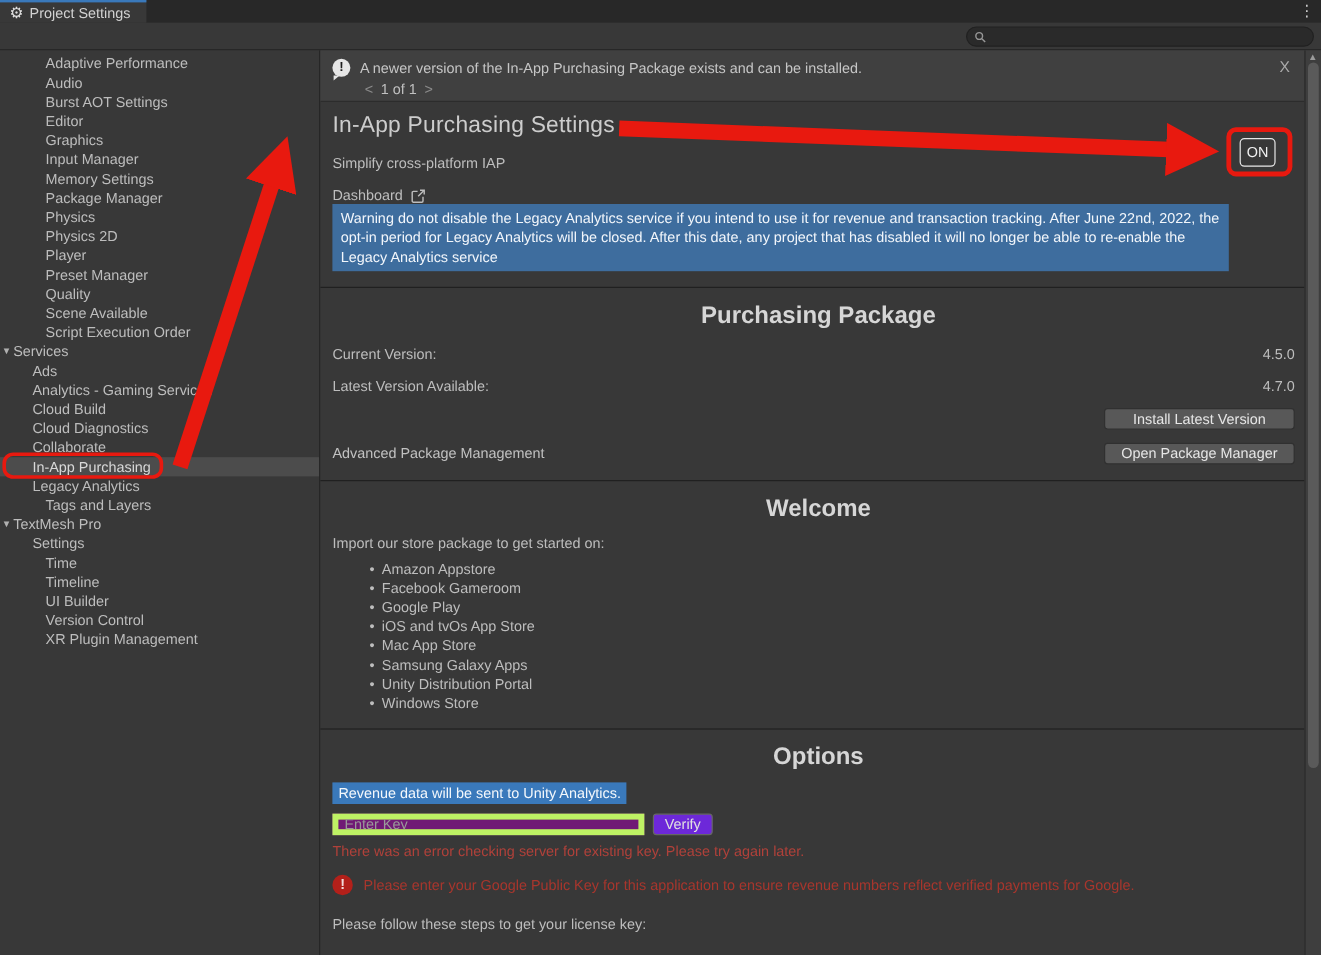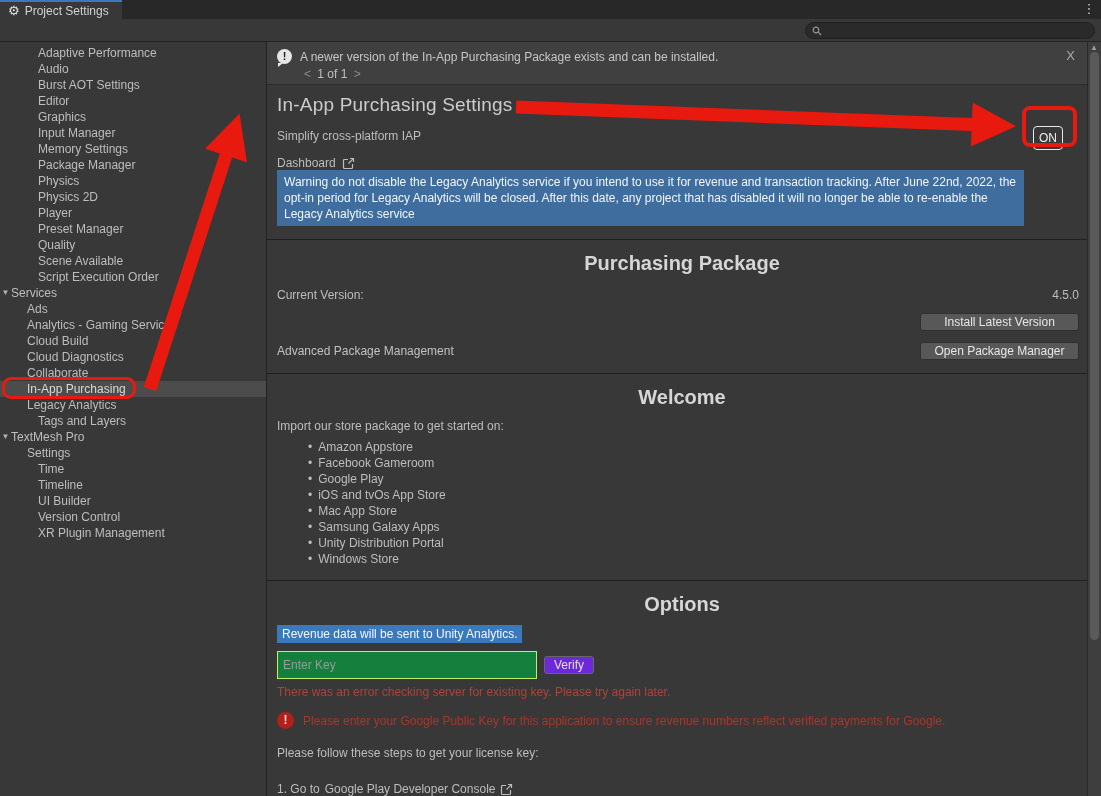--- a/index.html
+++ b/index.html
@@ -48,31 +48,31 @@
   .btnrow { display:flex; justify-content:flex-end; margin-top:11px; padding-right:8px; align-items:center; }
   .btnrow.with-label { justify-content:space-between; }
   .ubtn { background:#585858; border:1px solid #303030; border-radius:3px; color:#e6e6e6; font-size:12px; padding:1px 12px; height:18px; line-height:15px; }
   .ubtn.wide { width:159px; text-align:center; }
   .welcome-intro { margin-top:10px; color:#bdbdbd; }
   ul.stores { margin:6px 0 0 31px; list-style:none; }
   ul.stores li { line-height:16px; color:#bdbdbd; }
   ul.stores li::before { content:"•"; margin-right:6px; color:#bdbdbd; }
   .revnote { display:inline-block; margin-top:9px; background:#3a79bb; color:#f4f8fc; padding:2px 5px; }
   .keyrow { margin-top:8px; display:flex; gap:7px; align-items:center; }
-  .keyinput { width:260px; height:28px; background:#15803d; border:1px solid #bef264; color:#cfcfcf; padding:0 5px; font-size:12px; font-family:inherit; }
+  .keyinput { width:260px; height:18px; background:#701a75; border:5px solid #bef264; color:#cfcfcf; padding:0 5px; font-size:12px; font-family:inherit; }
   .keyinput::placeholder { color:#9a9a9a; }
   .vbtn { background:#6d28d9; border:1px solid #666666; border-radius:3px; color:#e0e0e0; font-size:12px; padding:1px 9px; height:18px; }
   .err1 { margin-top:6px; color:#b0413a; }
   .err2row { margin-top:13px; display:flex; align-items:flex-start; gap:9px; padding-right:40px; }
   .errdot { width:17px; height:17px; border-radius:50%; background:#b3201a; color:#f1dada; font-weight:bold; text-align:center; line-height:17px; flex:0 0 auto; }
   .err2 { color:#a8362d; line-height:15px; margin-top:2px; }
   .steps-intro { margin-top:17px; color:#bdbdbd; }
   .step { margin-top:22px; color:#bdbdbd; display:flex; align-items:center; gap:5px; }
   
-  .on-btn { position:absolute; right:38px; top:84px; width:30px; height:24px; border:1.5px solid #e8e8e8; border-radius:4px; background:transparent; color:#f0f0f0; font-size:12px; font-family:inherit; }
+  .on-btn { position:absolute; right:38px; top:73px; width:30px; height:24px; border:1.5px solid #e8e8e8; border-radius:4px; background:transparent; color:#f0f0f0; font-size:12px; font-family:inherit; }
   
   .scrollbar { position:absolute; right:0; top:0; bottom:0; width:14px; background:#3e3e3e; border-left:1px solid #2a2a2a; }
   .scroll-up { position:absolute; top:1px; left:2px; font-size:8px; color:#9a9a9a; }
   .thumb { position:absolute; left:2px; right:2px; top:10px; height:588px; background:#5a5a5a; border-radius:5px; }
   
   .annot { position:absolute; pointer-events:none; z-index:40; }
   #annot-svg { position:absolute; inset:0; width:1101px; height:796px; pointer-events:none; z-index:41; }
   .redbox-sidebar { left:2px; top:377px; width:134px; height:22px; border:3px solid #e8190f; border-radius:9px; }
   .redbox-on { left:1022px; top:106px; width:55px; height:41px; border:4px solid #e8190f; border-radius:8px; }
 </style>
@@ -162,20 +162,24 @@
 
       <div class="warnbox">Warning do not disable the Legacy Analytics service if you intend to use it for revenue and transaction tracking. After June 22nd, 2022, the opt-in period for Legacy Analytics will be closed. After this date, any project that has disabled it will no longer be able to re-enable the Legacy Analytics service</div>
 
       <hr class="divider">
 
       <h2 class="sect">Purchasing Package</h2>
       <div class="kvrow">
         <span>Current Version:</span>
         <span>4.5.0</span>
       </div>
+      <div class="kvrow">
+        <span>Latest Version Available:</span>
+        <span>4.7.0</span>
+      </div>
       <div class="btnrow">
         <button class="ubtn wide">Install Latest Version</button>
       </div>
       <div class="btnrow with-label">
         <span>Advanced Package Management</span>
         <button class="ubtn wide">Open Package Manager</button>
       </div>
 
       <hr class="divider">
 

